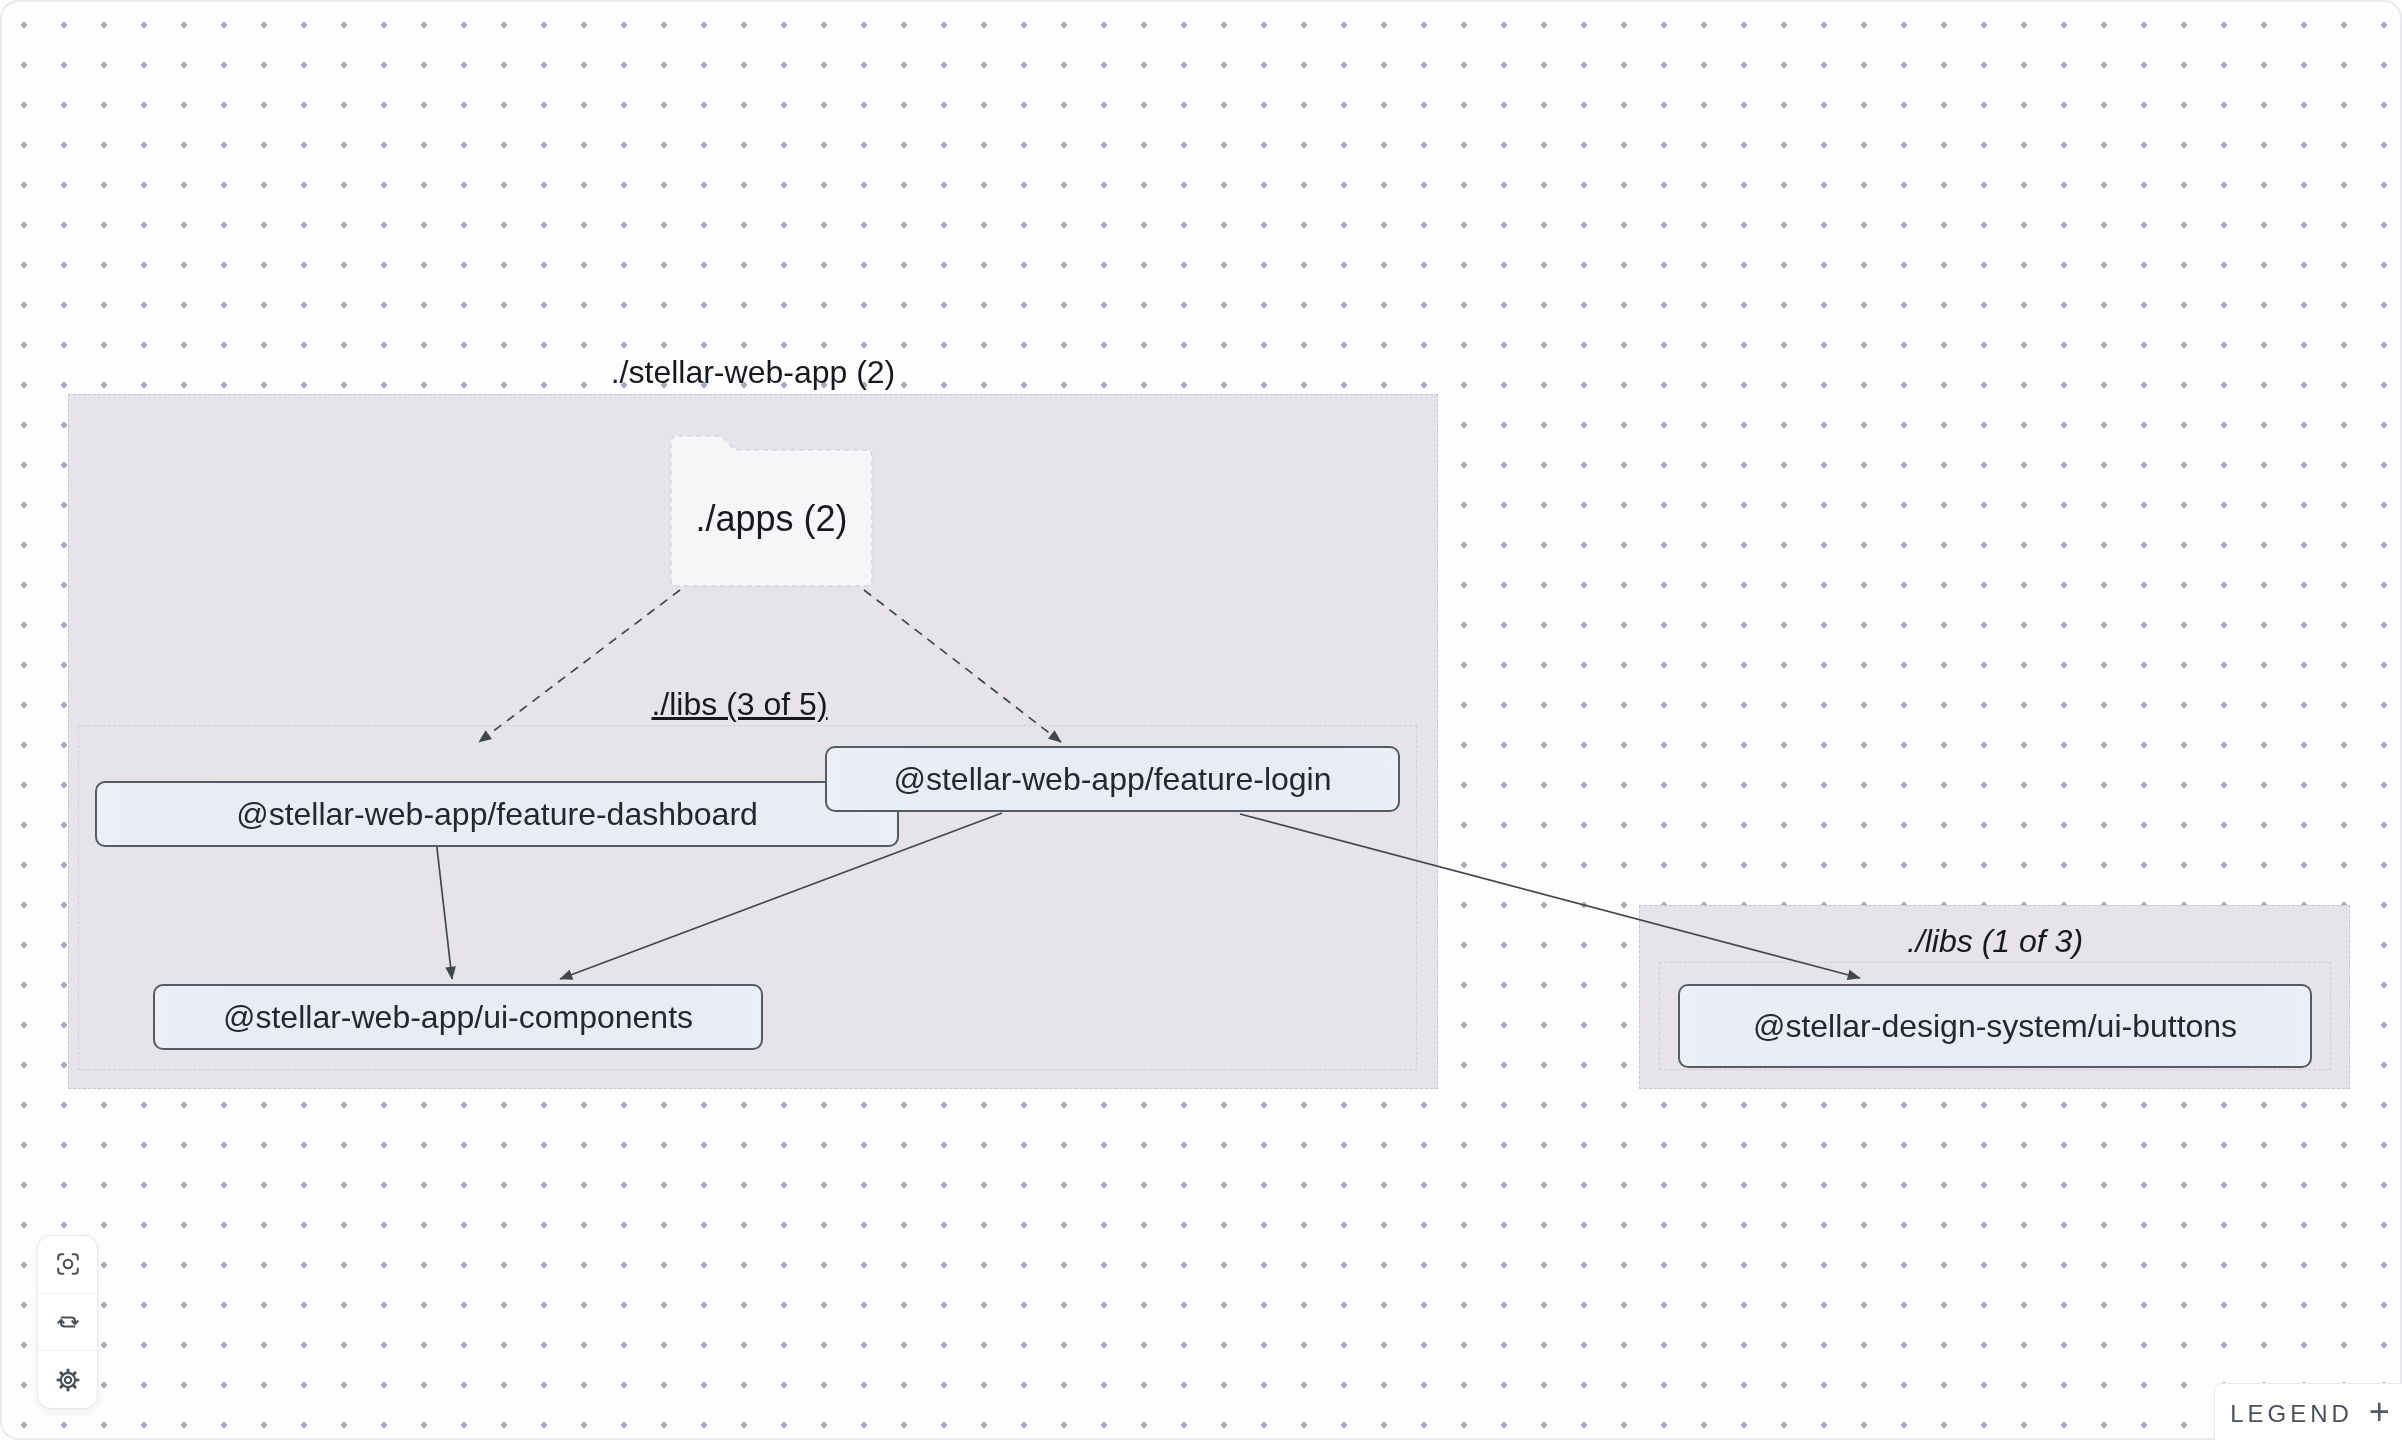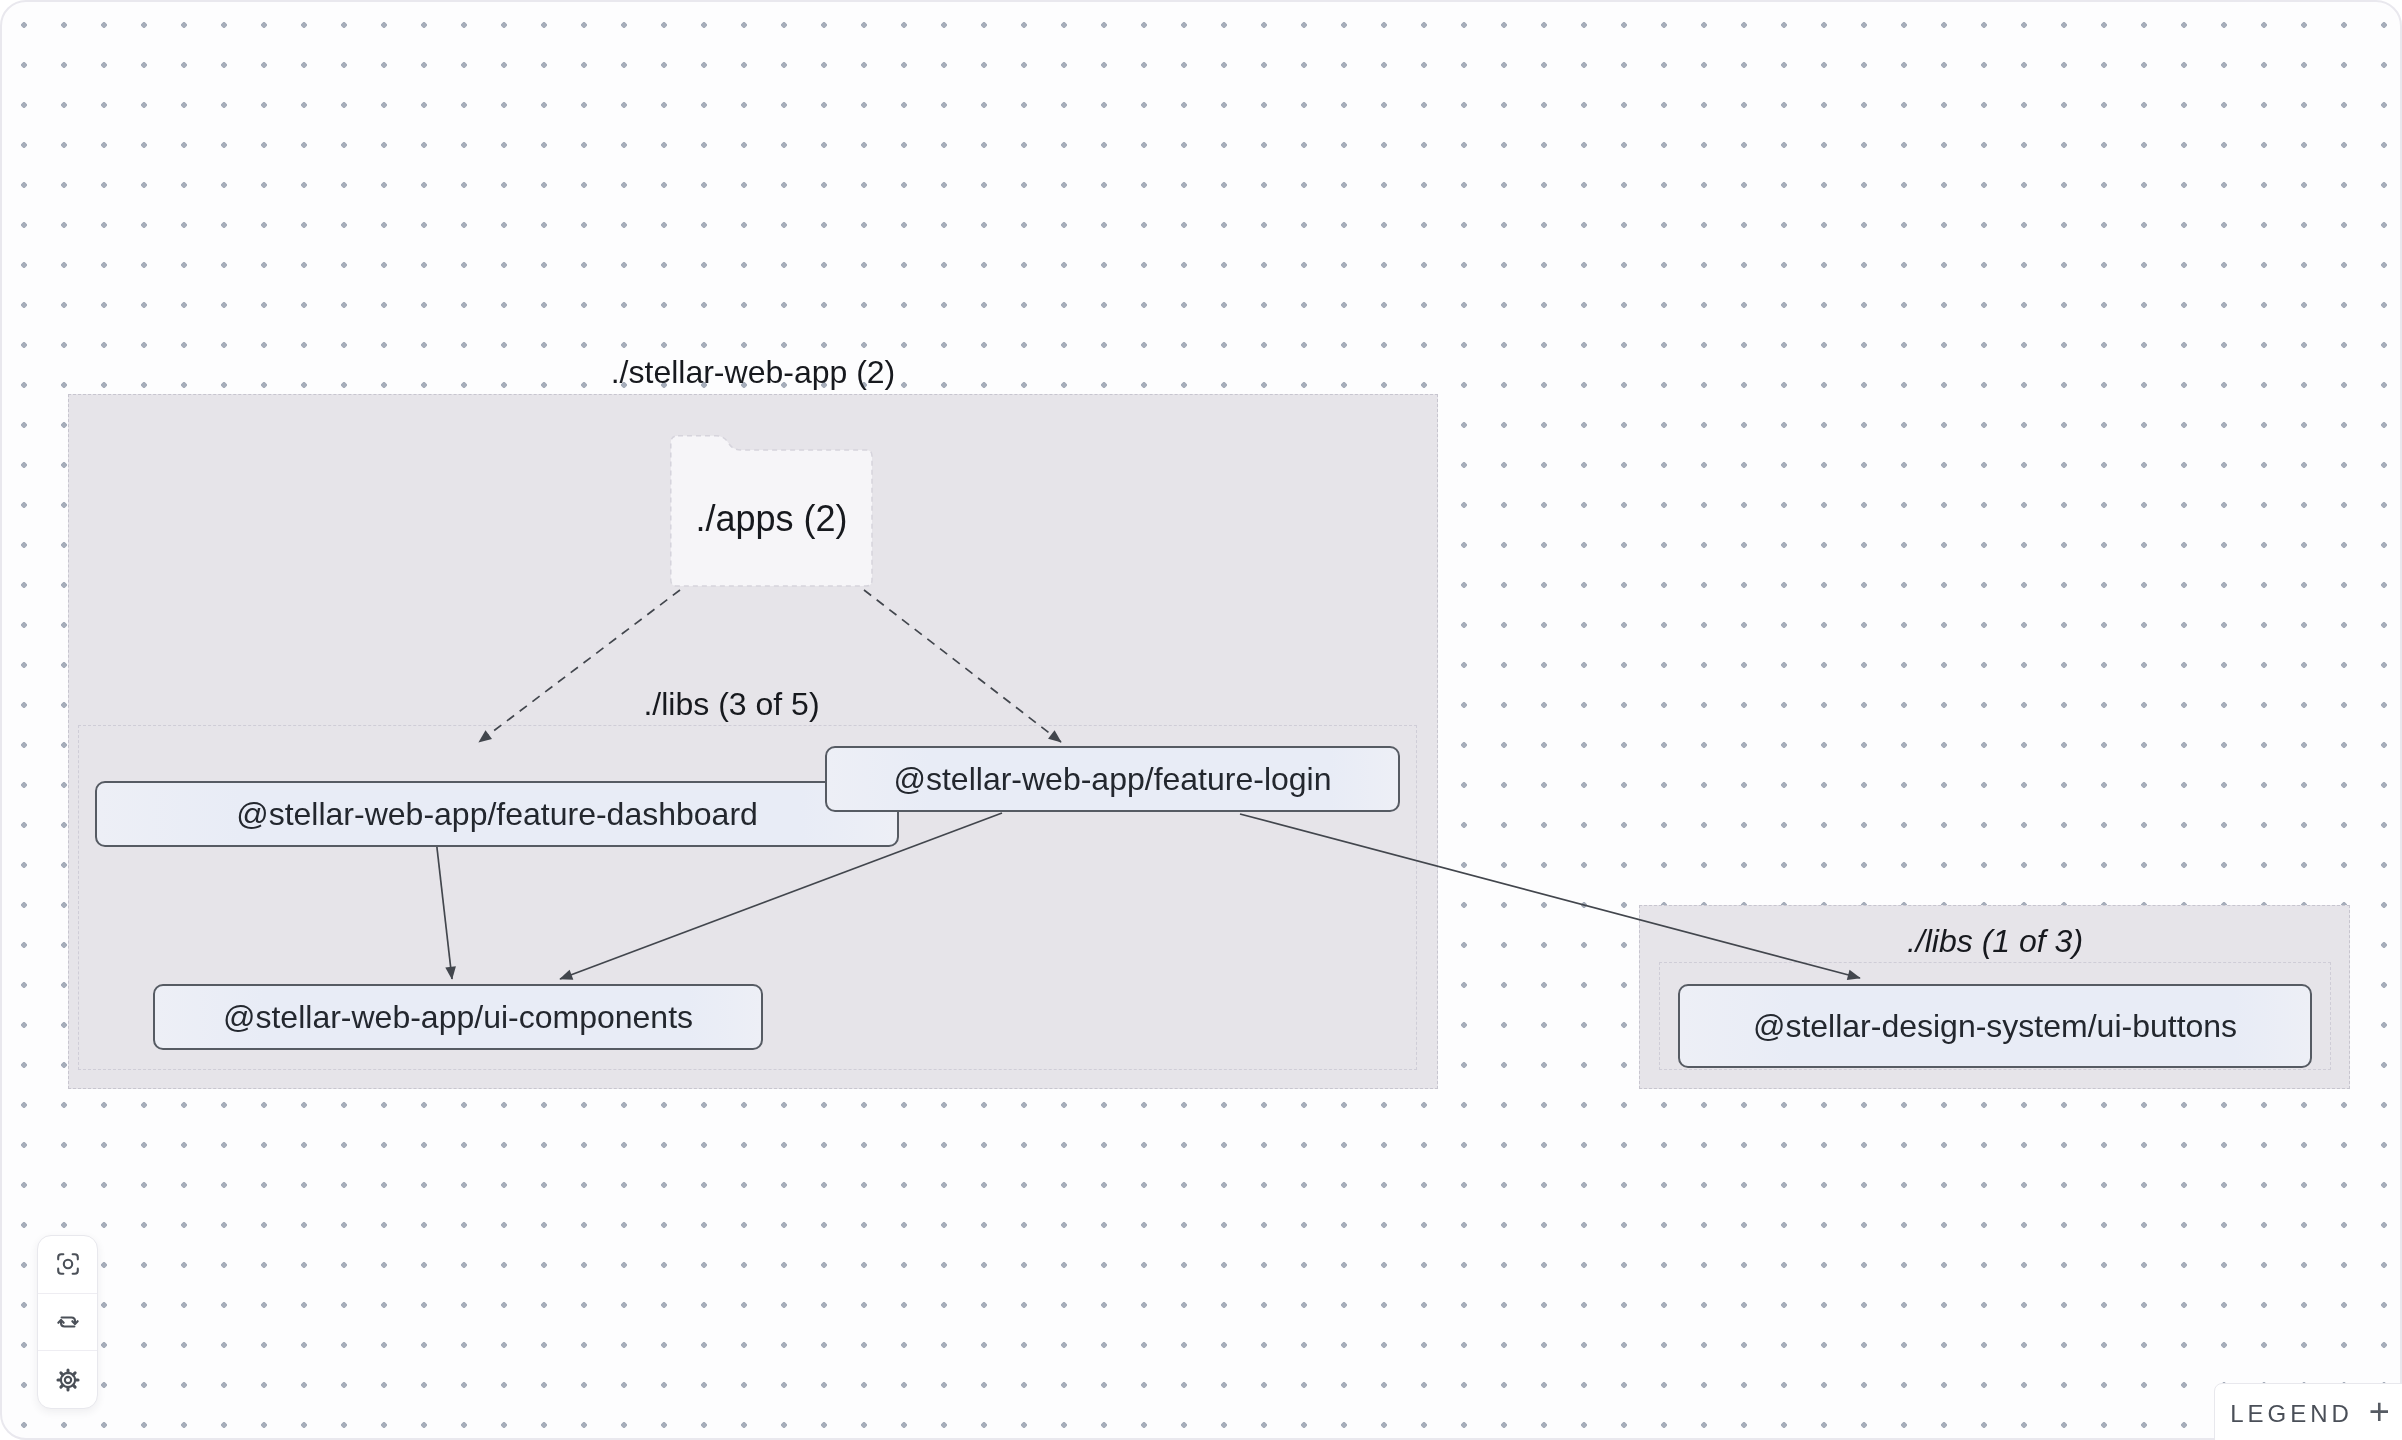--- a/index.html
+++ b/index.html
@@ -5,21 +5,21 @@
   html,body{margin:0;padding:0;}
   body{
     width:2402px;height:1440px;overflow:hidden;position:relative;
     background:#ffffff;
     font-family:"Liberation Sans","DejaVu Sans",sans-serif;
     -webkit-font-smoothing:antialiased;
   }
   .canvas{
     position:absolute;inset:0;box-sizing:border-box;
     border:2px solid var(--canvas-border,#e9e8ee);
-    border-radius:26px;
+    border-radius:18px;
     background-color:var(--canvas-bg,#fdfdfe);
     background-image:radial-gradient(circle,var(--dot,#a6adba) 2.6px,rgba(0,0,0,0) 3px);
     background-size:40px 40px;
     background-position:2px 3px;
   }
   .group{
     position:absolute;box-sizing:border-box;
     background:var(--group-fill,#e6e4e9);
     border:1px dashed var(--group-border,#c7c5cf);
     z-index:1;
@@ -84,21 +84,21 @@
 <body>
 
 <div class="canvas">
 
   <div class="group" style="left:66px;top:392px;width:1370px;height:695px;"></div>
   <div class="subgroup" style="left:76px;top:723px;width:1339px;height:345px;"></div>
   <div class="group" style="left:1637px;top:903px;width:711px;height:184px;"></div>
   <div class="subgroup" style="left:1657px;top:960px;width:672px;height:108px;"></div>
 
   <div class="glabel" style="left:66px;top:352px;width:1370px;">./stellar-web-app (2)</div>
-  <div class="glabel" style="left:60px;top:684px;width:1339px;">./libs (3 of 5)</div>
+  <div class="glabel" style="left:68px;top:684px;width:1339px;text-decoration:underline;">./libs (3 of 5)</div>
   <div class="glabel" style="left:1657px;top:921px;width:672px;font-style:italic;">./libs (1 of 3)</div>
 
   <svg class="edges" width="2402" height="1440" viewBox="0 0 2402 1440">
     <defs>
       <marker id="arw" viewBox="0 0 10 8" refX="8.5" refY="4" markerWidth="9" markerHeight="7.2" orient="auto-start-reverse">
         <path d="M0.5 0.5 L9 4 L0.5 7.5 Z" fill="#42464d"></path>
       </marker>
     </defs>
     <g stroke="#42464d" stroke-width="1.7">
       <line x1="678" y1="588" x2="477" y2="740" stroke-dasharray="9 7" marker-end="url(#arw)"></line>

